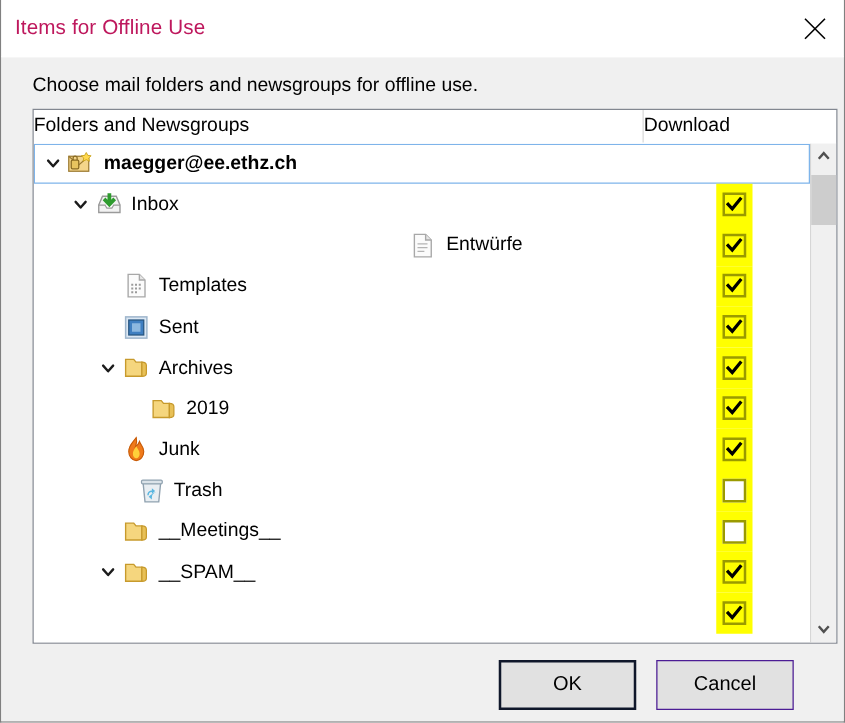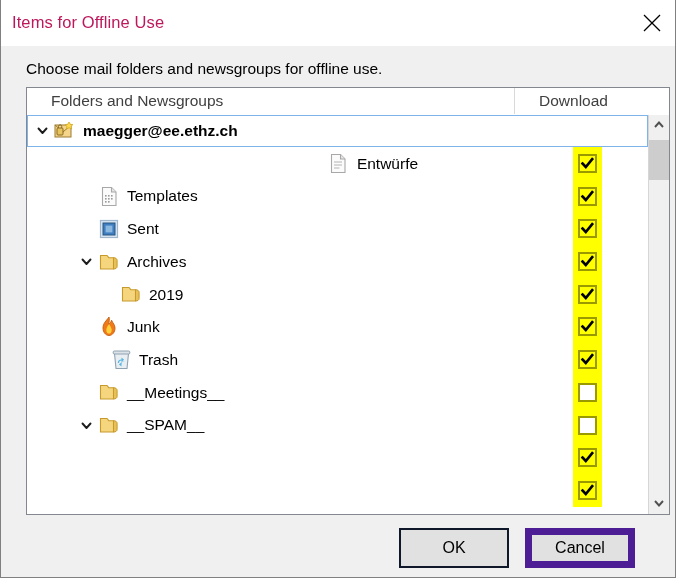--- a/index.html
+++ b/index.html
@@ -92,24 +92,24 @@
   
   #tree-header {
     flex: 0 0 27px;
     height: 27px;
     display: flex;
     background: #ffffff;
     border-bottom: 1px solid #ffffff;
   }
   .hdr-cell {
     font-size: 15.5px;
-    color: #404040;
-    display: flex;
-    align-items: center;
-    padding-left: 24px;
+    color: #000000;
+    display: flex;
+    align-items: center;
+    padding-left: 0;
     white-space: nowrap;
     line-height: 1;
   }
   #hdr-folders { width: 488px; border-right: 1px solid #d9d9d9; }
   #hdr-download { flex: 1 1 auto; }
 
   
   #tree-body-wrap {
     flex: 1 1 auto;
     display: flex;
@@ -229,21 +229,21 @@
     align-items: flex-start;
     justify-content: flex-end;
     padding-right: 24px;
     padding-top: 13px;
     gap: 16px;
   }
   .btn {
     width: 110px;
     height: 40px;
     background: #e1e1e1;
-    border: 7px solid #4c1d95;
+    border: 1px solid #4c1d95;
     font-size: 16px;
     font-family: "Liberation Sans", sans-serif;
     color: #000;
     display: flex;
     align-items: center;
     justify-content: center;
     cursor: default;
     line-height: 1;
     padding: 0;
   }
@@ -296,20 +296,39 @@
                     <svg width="22" height="19" viewBox="0 0 22 19">
         <rect x="1" y="4" width="16" height="12" fill="#f4d58a" stroke="#9c7b33" stroke-width="1"></rect>
         <path d="M1 4 L9 11 L17 4" fill="none" stroke="#9c7b33" stroke-width="1"></path>
         <rect x="3" y="7" width="6" height="7" rx="1" fill="#e8c45f" stroke="#8a6b22" stroke-width="1"></rect>
         <path d="M4.5 7 v-1.6 a1.6 1.6 0 0 1 3.2 0 V7" fill="none" stroke="#8a6b22" stroke-width="1"></path>
         <path d="M15 1 l1.3 2.3 2.6 .3 -1.9 1.8 .5 2.6 -2.5-1.3 -2.5 1.3 .5-2.6 -1.9-1.8 2.6-.3z" fill="#ffd84d" stroke="#c9a21a" stroke-width=".7"></path>
       </svg>
                   </span>
                 </span>
                 <span class="row-label">maegger@ee.ethz.ch</span>
+              </div>
+              <div class="row" style="padding-left: 28px;">
+                <span class="twisty">
+                  <span>
+                    <svg width="13" height="13" viewBox="0 0 13 13">
+     <polyline points="2.5,4.5 6.5,9 10.5,4.5" fill="none" stroke="#1c1c1c" stroke-width="1.9" stroke-linecap="round" stroke-linejoin="round"></polyline>
+   </svg>
+                  </span>
+                </span>
+                <span class="icon-slot">
+                  <span>
+                    <svg width="21" height="19" viewBox="0 0 21 19">
+        <path d="M2 10 L5 3 H16 L19 10 V16 H2 Z" fill="#f2f2f2" stroke="#9a9a9a" stroke-width="1.1"></path>
+        <path d="M2 10 H7 l1.5 2.4h4L14 10h5" fill="#ffffff" stroke="#9a9a9a" stroke-width="1"></path>
+        <path d="M10.5 2 v6.5 M7.3 6.2 L10.5 9.6 L13.7 6.2" fill="none" stroke="#2e9b2e" stroke-width="3" stroke-linecap="square"></path>
+      </svg>
+                  </span>
+                </span>
+                <span class="row-label">Inbox</span>
               </div>
               <div class="row" style="padding-left: 50px; justify-content: center;">
                 <span class="twisty empty">
                   <span>
                     <svg width="13" height="13" viewBox="0 0 13 13">
      <polyline points="2.5,4.5 6.5,9 10.5,4.5" fill="none" stroke="#1c1c1c" stroke-width="1.9" stroke-linecap="round" stroke-linejoin="round"></polyline>
    </svg>
                   </span>
                 </span>
                 <span class="icon-slot">

